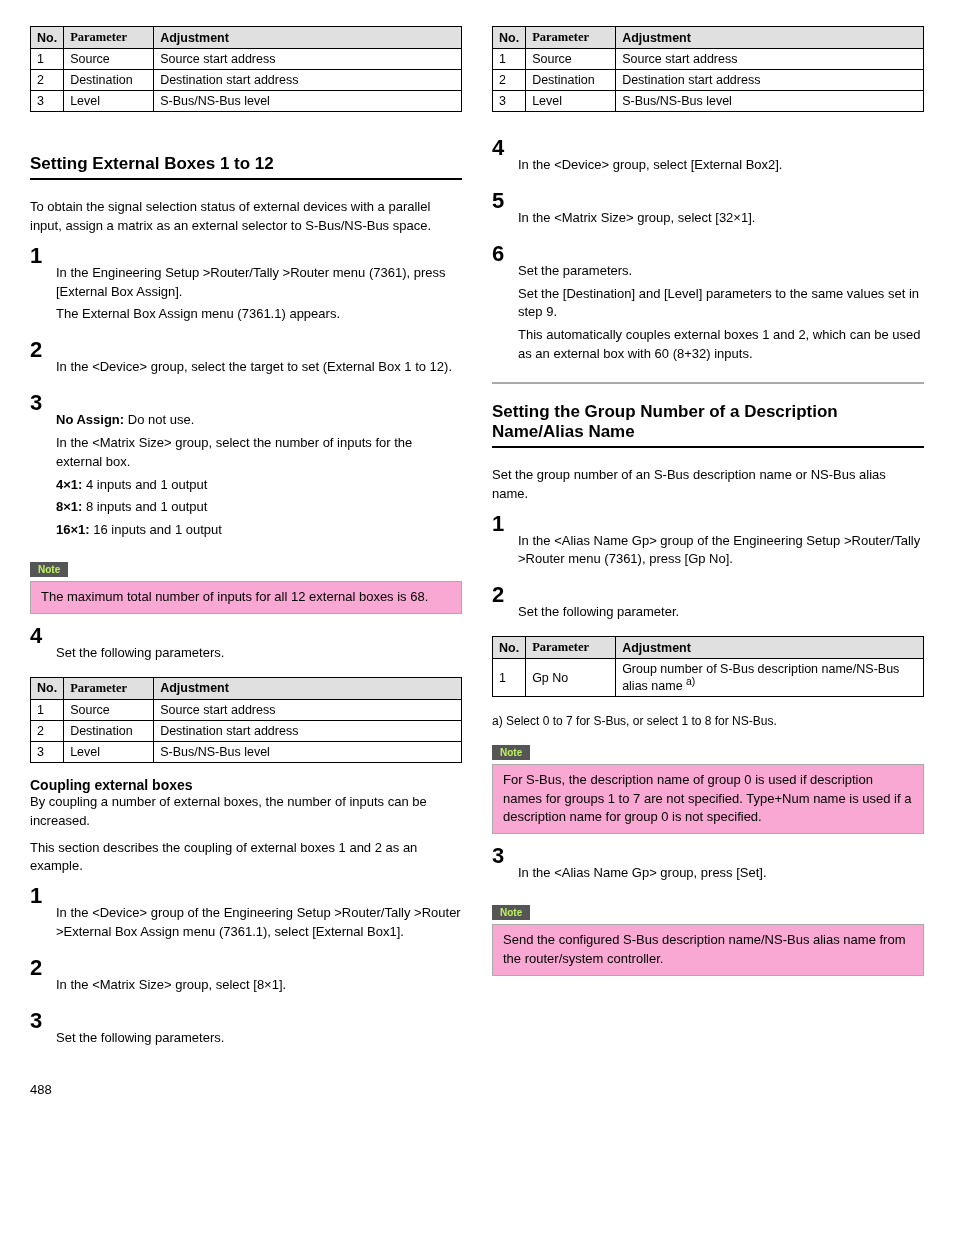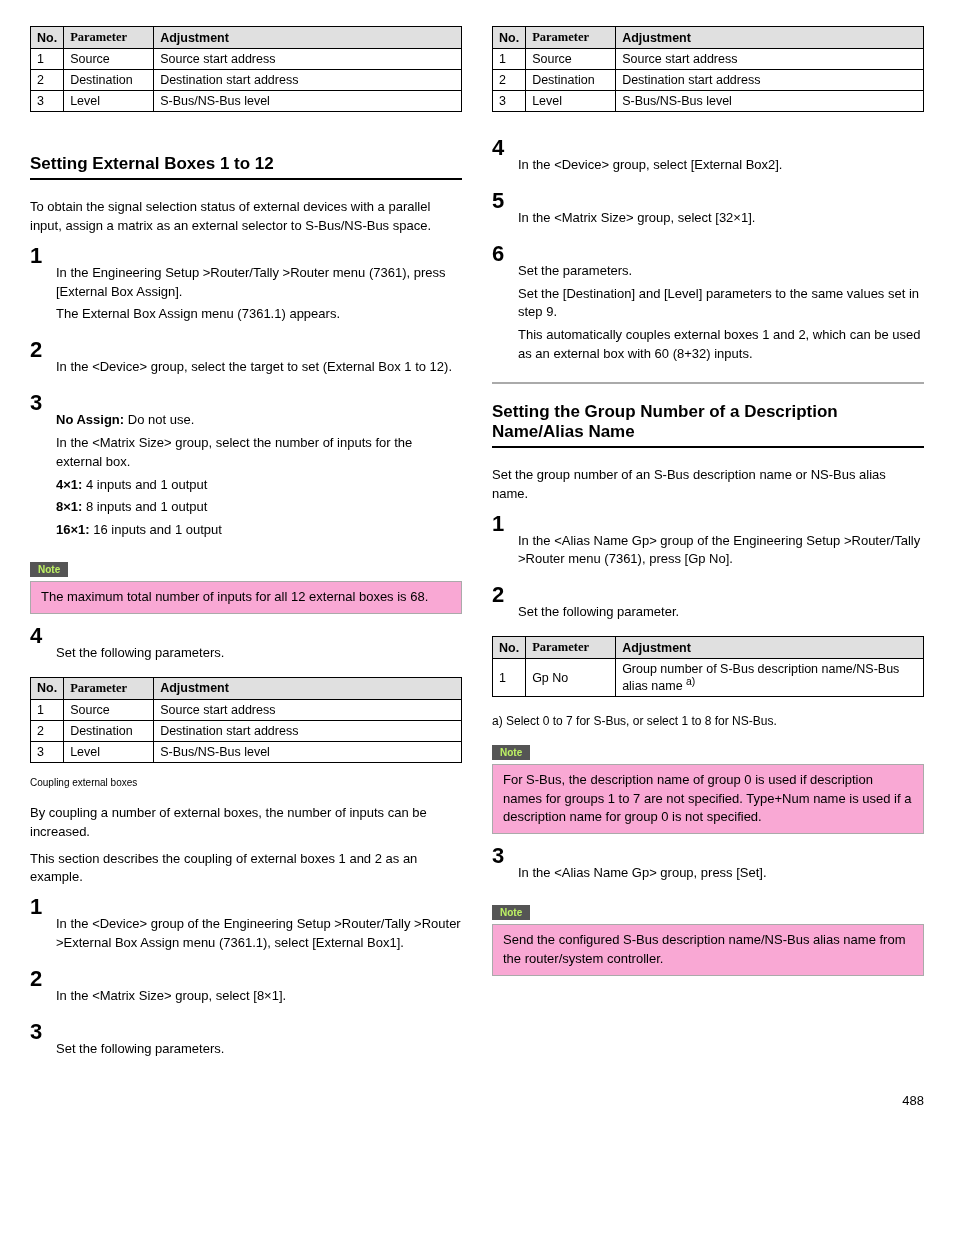--- a/index.html
+++ b/index.html
@@ -24,23 +24,23 @@
     }
     .section-title {
       font-size: 17px;
       font-weight: bold;
       border-bottom: 2px solid #000;
       padding-bottom: 4px;
       margin-bottom: 18px;
       margin-top: 18px;
     }
     .section-title-sm {
-      font-size: 10px;
-      font-weight: normal;
-      margin-bottom: 16px;
+      font-size: 14px;
+      font-weight: bold;
+      margin-bottom: 0;
       margin-top: 14px;
     }
     p {
       margin-bottom: 8px;
       line-height: 1.45;
     }
     .step {
       display: flex;
       gap: 8px;
       margin-bottom: 10px;
@@ -98,21 +98,21 @@
     }
     .col-no { width: 30px; }
     .col-param { width: 90px; font-family: Liberation Serif, serif; }
     .bold-term { font-weight: bold; }
     .footnote {
       font-size: 12px;
       margin-top: 16px;
       margin-bottom: 6px;
     }
     .page-num {
-      text-align: right;
+      text-align: left;
       margin-top: 20px;
       font-size: 13px;
     }
     .top-tables {
       display: flex;
       gap: 30px;
       margin-bottom: 14px;
     }
     .top-table-wrap {
       flex: 1;

